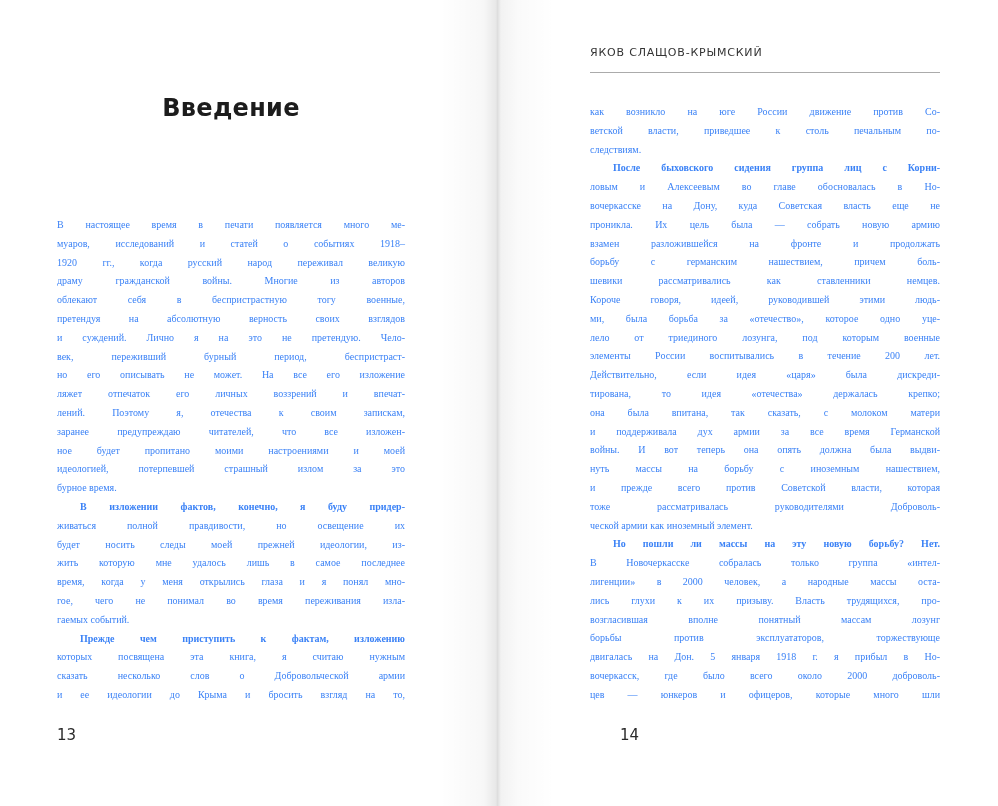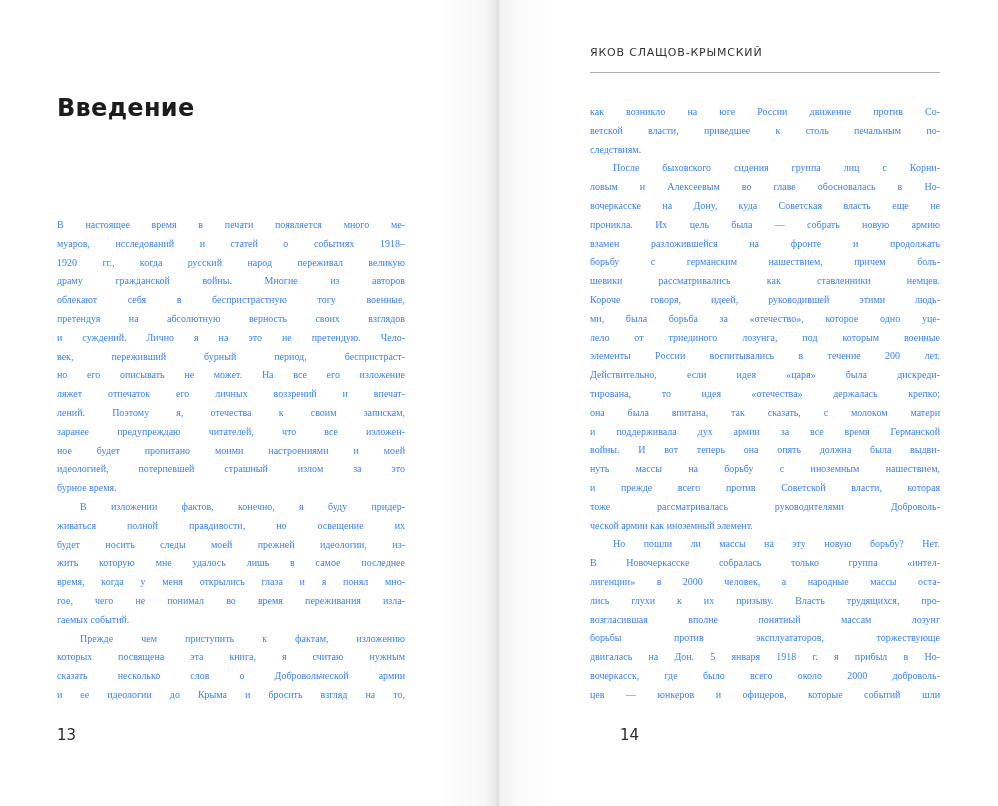--- a/index.html
+++ b/index.html
@@ -25,21 +25,21 @@
       rgba(0,0,0,0.13) 50%,
       rgba(0,0,0,0.05) 53%,
       rgba(0,0,0,0.02) 68%,
       rgba(0,0,0,0) 100%);
     pointer-events: none;
   }
 
   .chapter-title {
     position: absolute;
     left: 57px; top: 94px; width: 348px;
-    text-align: left;
+    text-align: center;
     font-family: "DejaVu Sans", sans-serif;
     font-weight: 600;
     font-size: 24px;
     letter-spacing: 0.3px;
     color: #1c1c1c;
   }
 
   .running-header {
     position: absolute;
     left: 590px; top: 46px; width: 350px;
@@ -66,21 +66,21 @@
   .body-left  { left: 57px;  top: 216px; width: 348px; }
   .body-right { left: 590px; top: 103px; }
 
   .line {
     text-align: justify;
     text-align-last: justify;
     height: 18.8px;
     white-space: nowrap;
   }
   .line.para-end { text-align-last: left; }
-  .line.indent { text-indent: 23px; }
+  .line.indent { text-indent: 23px; font-weight: bold; }
 
   .page-number {
     position: absolute;
     top: 726px;
     width: 348px;
     font-family: "DejaVu Sans", sans-serif;
     font-size: 15px;
     color: #2a2a2a;
   }
   .pn-left  { left: 57px;  }
@@ -165,19 +165,19 @@
         </div>
         <div>
           <div class="line indent">Но пошли ли массы на эту новую борьбу? Нет.</div>
           <div class="line">В Новочеркасске собралась только группа «интел-</div>
           <div class="line">лигенции» в 2000 человек, а народные массы оста-</div>
           <div class="line">лись глухи к их призыву. Власть трудящихся, про-</div>
           <div class="line">возгласившая вполне понятный массам лозунг</div>
           <div class="line">борьбы против эксплуататоров, торжествующе</div>
           <div class="line">двигалась на Дон. 5 января 1918 г. я прибыл в Но-</div>
           <div class="line">вочеркасск, где было всего около 2000 доброволь-</div>
-          <div class="line">цев — юнкеров и офицеров, которые событий шли</div>
+          <div class="line">цев — юнкеров и офицеров, которые много шли</div>
         </div>
       </div>
     <div class="page-number pn-right">14</div>
   </div>
 
 </div>
 
 </body></html>

